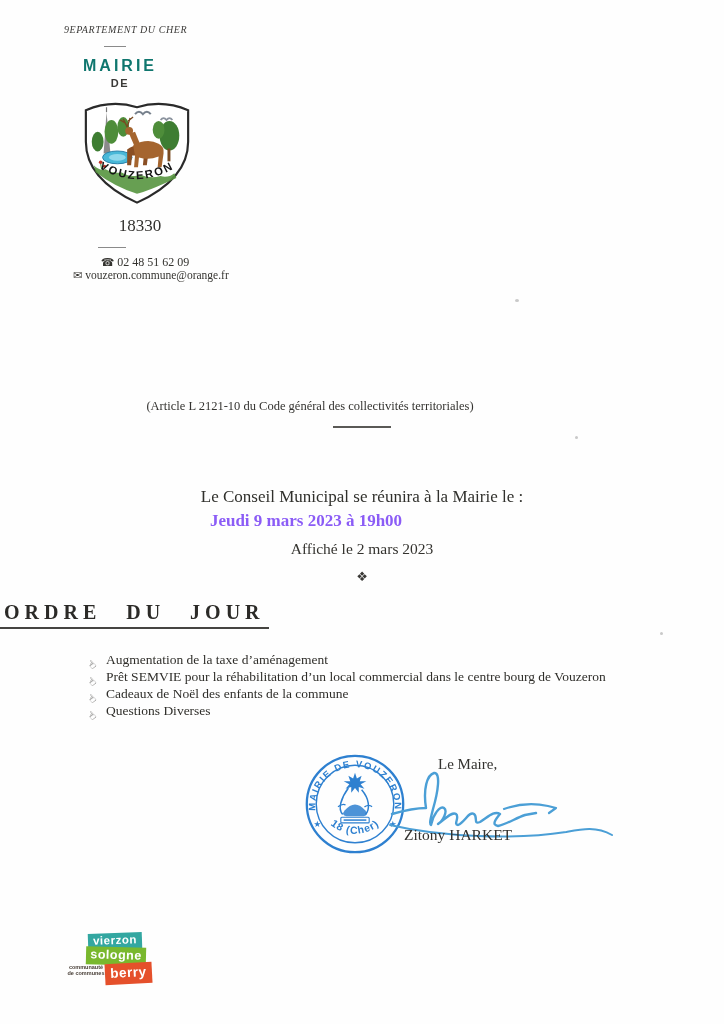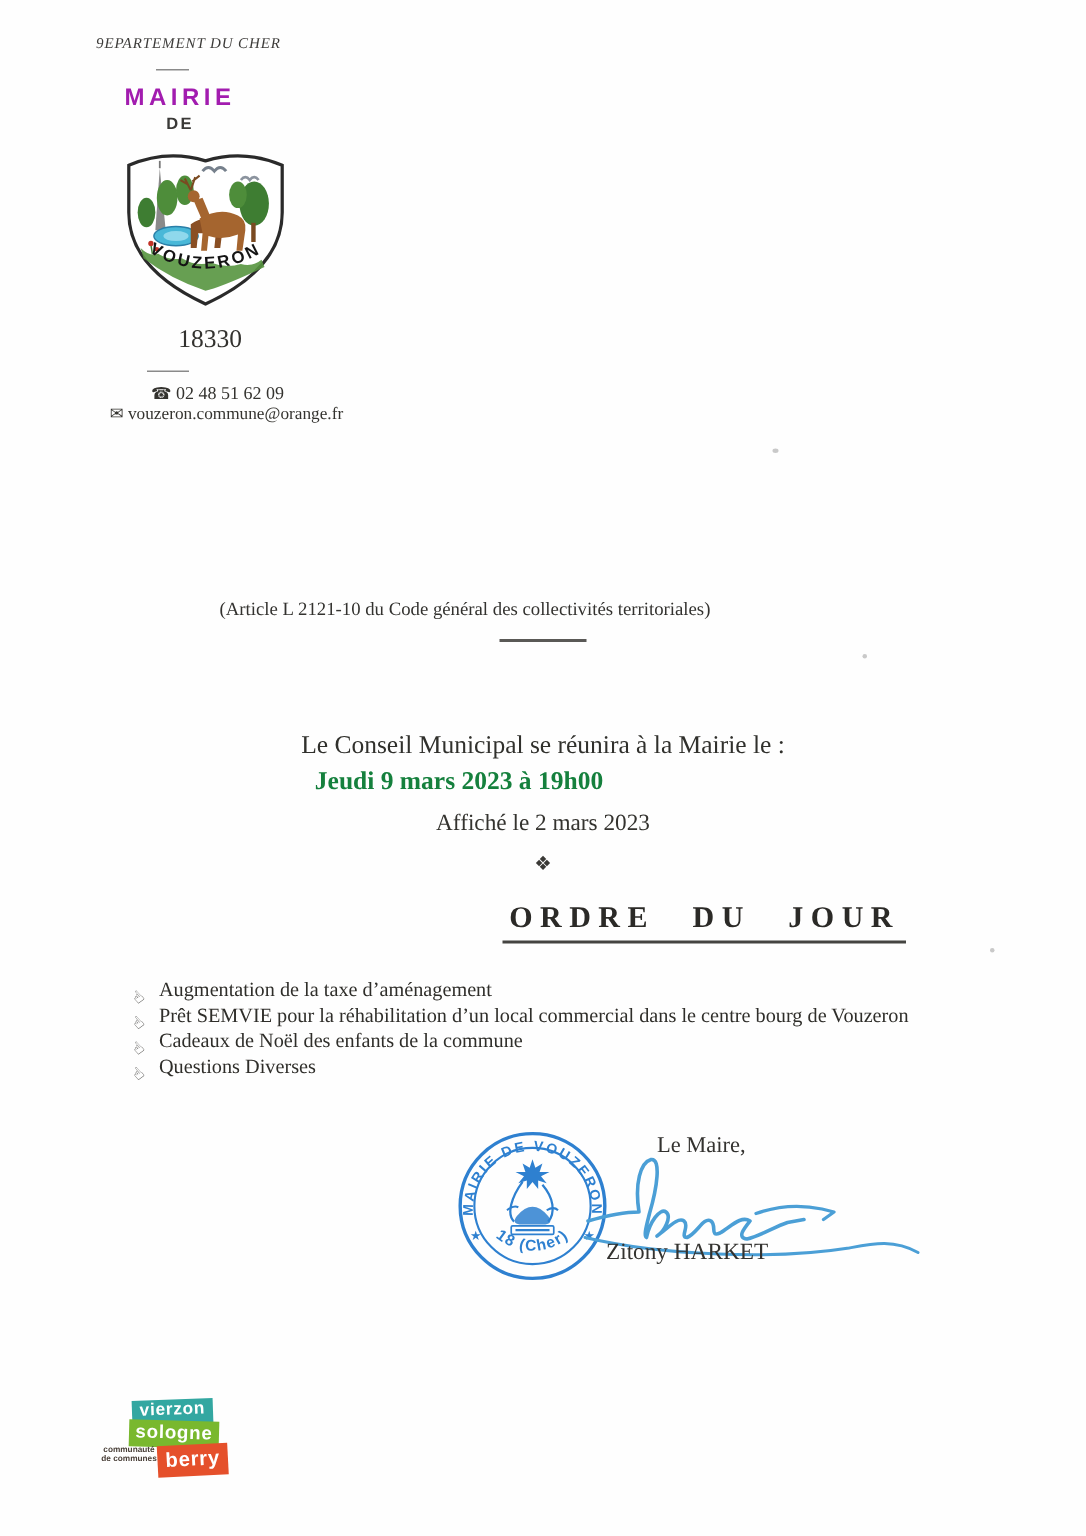--- a/index.html
+++ b/index.html
@@ -9,41 +9,41 @@
     position:relative; width:724px; height:1024px; margin:0 auto;
     background:#fefefe; color:#2e2d2b; overflow:hidden;
   }
   .abs { position:absolute; }
 
   
   .dept { left:64px; top:24px; font-size:10px; letter-spacing:.6px; color:#3c3b39;font-style:italic; }
   .dash { height:1px; background:#8a8a8a; }
   .dash1 { left:104px; top:46px; width:22px; }
   .mairie-wrap { left:0; top:57px; width:240px; text-align:center; }
-  .mairie { font-family:"Liberation Sans", sans-serif; font-weight:bold; font-size:16px; letter-spacing:3px; color:#a21caf; }
+  .mairie { font-family:"Liberation Sans", sans-serif; font-weight:bold; font-size:16px; letter-spacing:3px; color:#0f766e; }
   .de { font-family:"Liberation Sans", sans-serif; font-weight:bold; font-size:11px; letter-spacing:1.5px; color:#3a3937; margin-top:2px; }
   .shield-wrap { left:78px; top:94px; width:118px; height:114px; }
   .postal { left:60px; top:216px; width:160px; text-align:center; font-size:17px; color:#33322f; }
   .dash2 { left:98px; top:247px; width:28px; }
   .phone-line { left:0; top:255px; width:290px; text-align:center; font-size:12px; color:#34332f; }
   .email-line { left:0; top:269px; width:302px; text-align:center; font-size:11.5px; color:#34332f; }
   .hdr-icon { font-family:"DejaVu Sans", sans-serif; font-size:11px; }
 
   
   .main-title { left:0; top:371px; width:724px; text-align:center; font-size:22px; font-weight:bold;
                 letter-spacing:5px; word-spacing:14px; color:#262522; }
   .subtitle { left:0; top:399px; width:592px; text-align:center; font-size:12.5px; color:#33322f;padding-left:28px; }
   .divider { left:333px; top:426px; width:58px; height:2px; background:#5a5956; }
 
   .intro { left:0; top:487px; width:724px; text-align:center; font-size:17px; color:#30302c; }
-  .date-line { left:0; top:511px; width:612px; text-align:center; font-size:17px; font-weight:bold; color:#15803d; }
+  .date-line { left:0; top:511px; width:612px; text-align:center; font-size:17px; font-weight:bold; color:#8b5cf6; }
   .posted { left:0; top:540px; width:724px; text-align:center; font-size:15.5px; color:#34332f; }
   .ornament { left:0; top:569px; width:724px; text-align:center; font-size:13px; color:#3a3936; font-family:"DejaVu Sans", sans-serif; }
 
-  .agenda-title-wrap { left:0; top:601px; width:604px; text-align:right; }
+  .agenda-title-wrap { left:0; top:601px; width:604px; text-align:left; }
   .agenda-title { display:inline-block; font-size:20px; font-weight:bold; letter-spacing:5px; word-spacing:15px;
                   color:#2b2a27; border-bottom:2px solid #454441; padding:0 4px 3px 4px; }
 
   
   .agenda { left:88px; top:651px; width:560px; }
   .agenda-item { display:flex; align-items:flex-start; font-size:13.5px; line-height:17px; color:#2f2e2a; }
   .hand { display:inline-block; width:18px; flex:0 0 18px; font-family:"DejaVu Sans", sans-serif;
           font-size:11px; transform:rotate(-42deg); transform-origin:60% 60%; color:#3a3936; }
 
   

